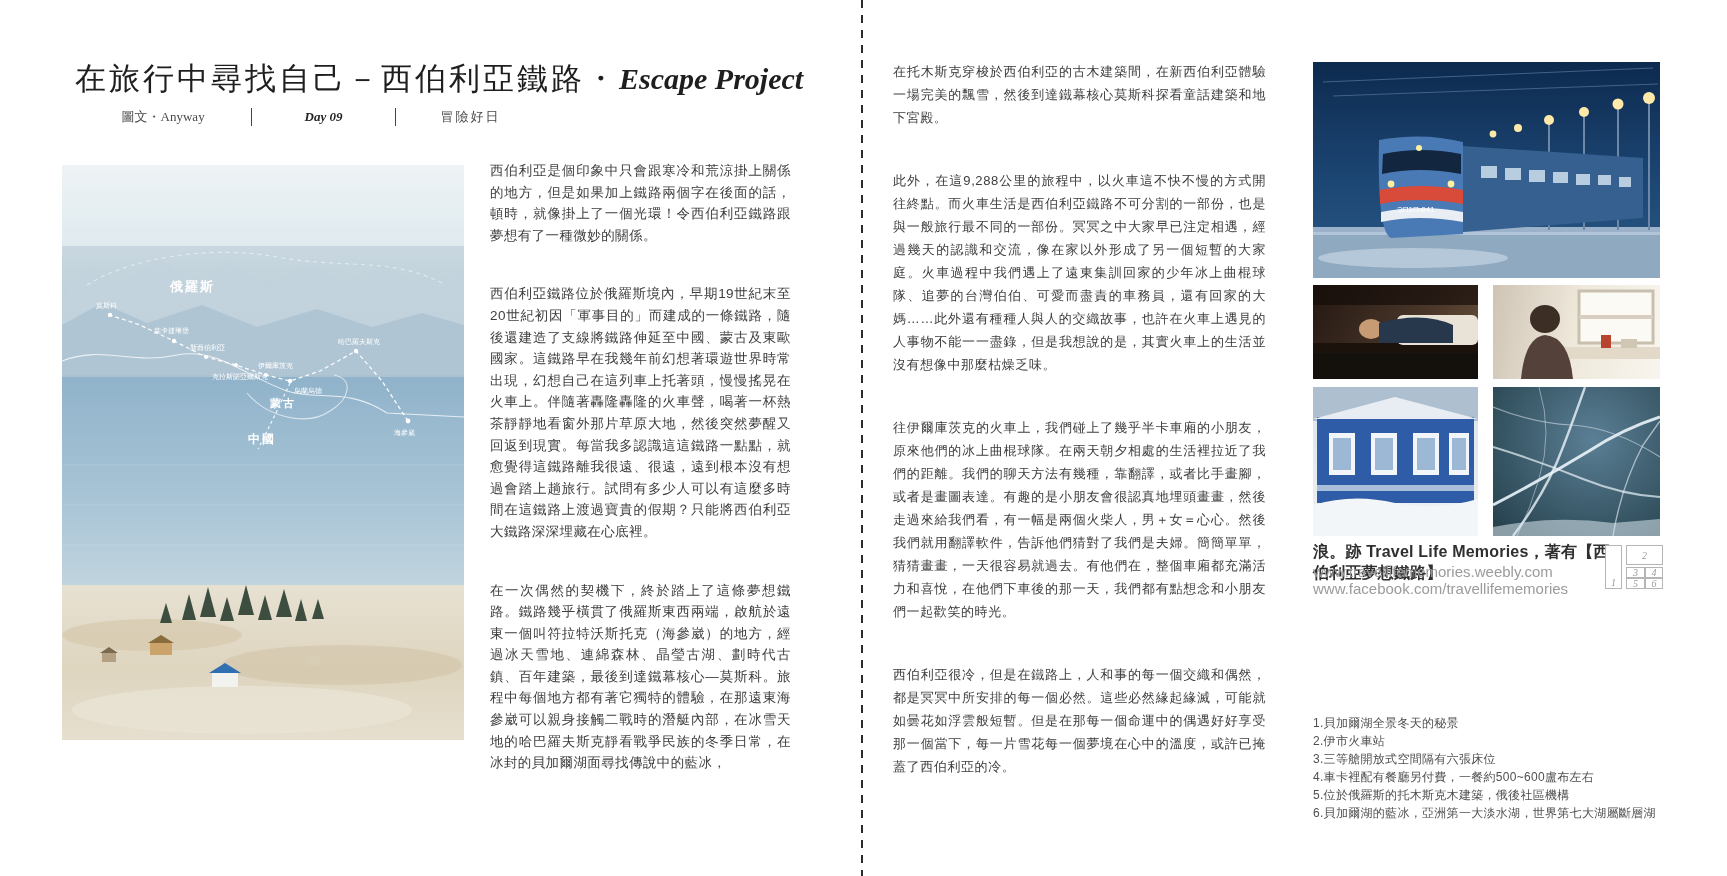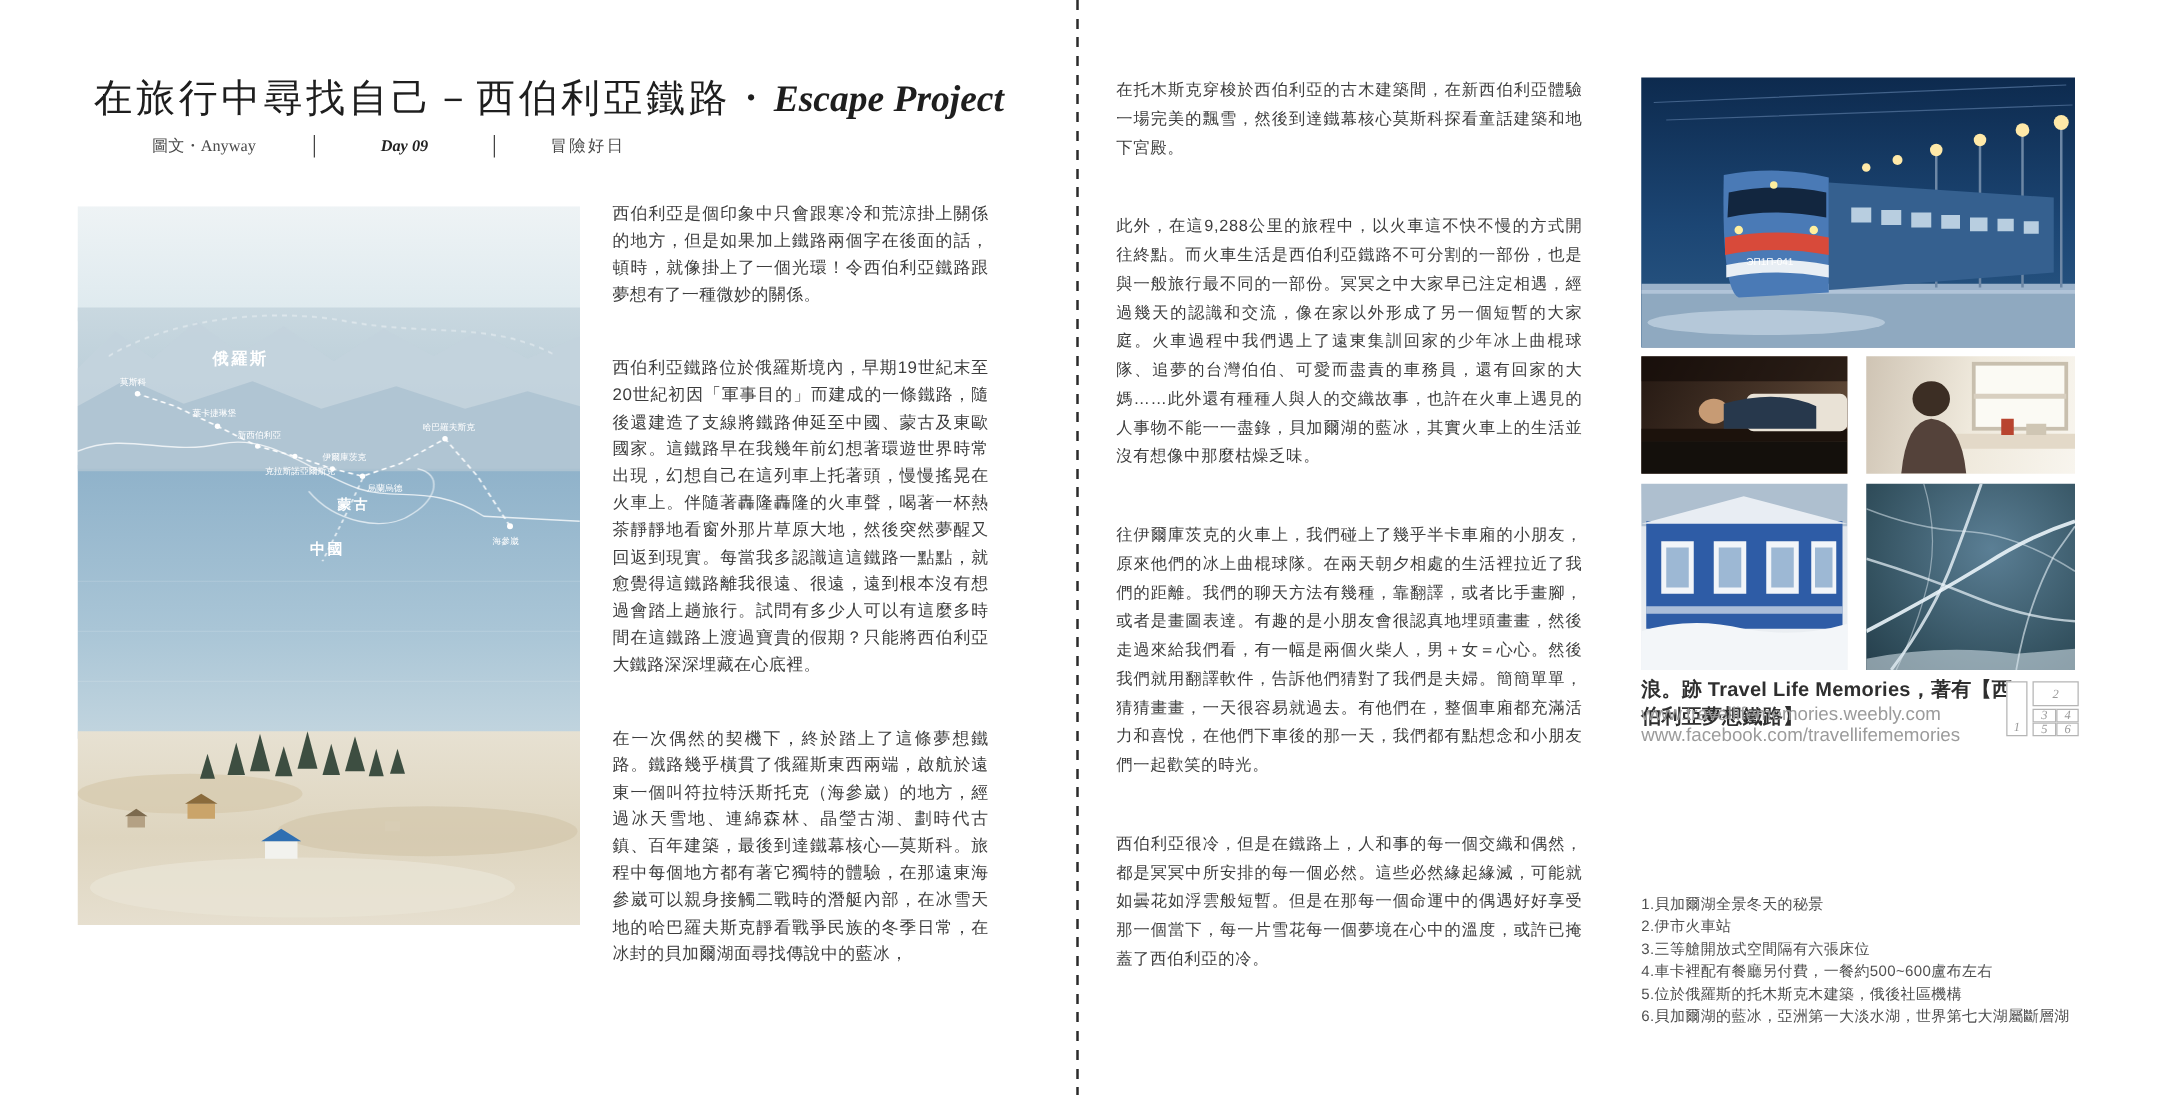--- a/index.html
+++ b/index.html
@@ -164,21 +164,21 @@
   <div class="col col-left">
     <p>西伯利亞是個印象中只會跟寒冷和荒涼掛上關係的地方，但是如果加上鐵路兩個字在後面的話，頓時，就像掛上了一個光環！令西伯利亞鐵路跟夢想有了一種微妙的關係。</p>
     <p>西伯利亞鐵路位於俄羅斯境內，早期19世紀末至20世紀初因「軍事目的」而建成的一條鐵路，隨後還建造了支線將鐵路伸延至中國、蒙古及東歐國家。這鐵路早在我幾年前幻想著環遊世界時常出現，幻想自己在這列車上托著頭，慢慢搖晃在火車上。伴隨著轟隆轟隆的火車聲，喝著一杯熱茶靜靜地看窗外那片草原大地，然後突然夢醒又回返到現實。每當我多認識這這鐵路一點點，就愈覺得這鐵路離我很遠、很遠，遠到根本沒有想過會踏上趟旅行。試問有多少人可以有這麼多時間在這鐵路上渡過寶貴的假期？只能將西伯利亞大鐵路深深埋藏在心底裡。</p>
     <p>在一次偶然的契機下，終於踏上了這條夢想鐵路。鐵路幾乎橫貫了俄羅斯東西兩端，啟航於遠東一個叫符拉特沃斯托克（海參崴）的地方，經過冰天雪地、連綿森林、晶瑩古湖、劃時代古鎮、百年建築，最後到達鐵幕核心—莫斯科。旅程中每個地方都有著它獨特的體驗，在那遠東海參崴可以親身接觸二戰時的潛艇內部，在冰雪天地的哈巴羅夫斯克靜看戰爭民族的冬季日常，在冰封的貝加爾湖面尋找傳說中的藍冰，</p>
   </div>
 
   <div class="fold"></div>
 
   <div class="col col-right">
     <p>在托木斯克穿梭於西伯利亞的古木建築間，在新西伯利亞體驗一場完美的飄雪，然後到達鐵幕核心莫斯科探看童話建築和地下宮殿。</p>
-    <p>此外，在這9,288公里的旅程中，以火車這不快不慢的方式開往終點。而火車生活是西伯利亞鐵路不可分割的一部份，也是與一般旅行最不同的一部份。冥冥之中大家早已注定相遇，經過幾天的認識和交流，像在家以外形成了另一個短暫的大家庭。火車過程中我們遇上了遠東集訓回家的少年冰上曲棍球隊、追夢的台灣伯伯、可愛而盡責的車務員，還有回家的大媽……此外還有種種人與人的交織故事，也許在火車上遇見的人事物不能一一盡錄，貝加爾湖的藍冰，其實火車上的生活並沒有想像中那麼枯燥乏味。</p>
+    <p>此外，在這9,288公里的旅程中，以火車這不快不慢的方式開往終點。而火車生活是西伯利亞鐵路不可分割的一部份，也是與一般旅行最不同的一部份。冥冥之中大家早已注定相遇，經過幾天的認識和交流，像在家以外形成了另一個短暫的大家庭。火車過程中我們遇上了遠東集訓回家的少年冰上曲棍球隊、追夢的台灣伯伯、可愛而盡責的車務員，還有回家的大媽……此外還有種種人與人的交織故事，也許在火車上遇見的人事物不能一一盡錄，但是我想說的是，其實火車上的生活並沒有想像中那麼枯燥乏味。</p>
     <p>往伊爾庫茨克的火車上，我們碰上了幾乎半卡車廂的小朋友，原來他們的冰上曲棍球隊。在兩天朝夕相處的生活裡拉近了我們的距離。我們的聊天方法有幾種，靠翻譯，或者比手畫腳，或者是畫圖表達。有趣的是小朋友會很認真地埋頭畫畫，然後走過來給我們看，有一幅是兩個火柴人，男＋女＝心心。然後我們就用翻譯軟件，告訴他們猜對了我們是夫婦。簡簡單單，猜猜畫畫，一天很容易就過去。有他們在，整個車廂都充滿活力和喜悅，在他們下車後的那一天，我們都有點想念和小朋友們一起歡笑的時光。</p>
     <p>西伯利亞很冷，但是在鐵路上，人和事的每一個交織和偶然，都是冥冥中所安排的每一個必然。這些必然緣起緣滅，可能就如曇花如浮雲般短暫。但是在那每一個命運中的偶遇好好享受那一個當下，每一片雪花每一個夢境在心中的溫度，或許已掩蓋了西伯利亞的冷。</p>
   </div>
 
   <figure class="ph-train">
     <svg width="347" height="216" viewBox="0 0 347 216">
       <rect x="0" y="170" width="347" height="46" fill="#8fa9c0"></rect>
       <rect x="0" y="165" width="347" height="8" fill="#b9cbdd" opacity="0.8"></rect>
 
       <g stroke="#6d87a5" stroke-width="2">

